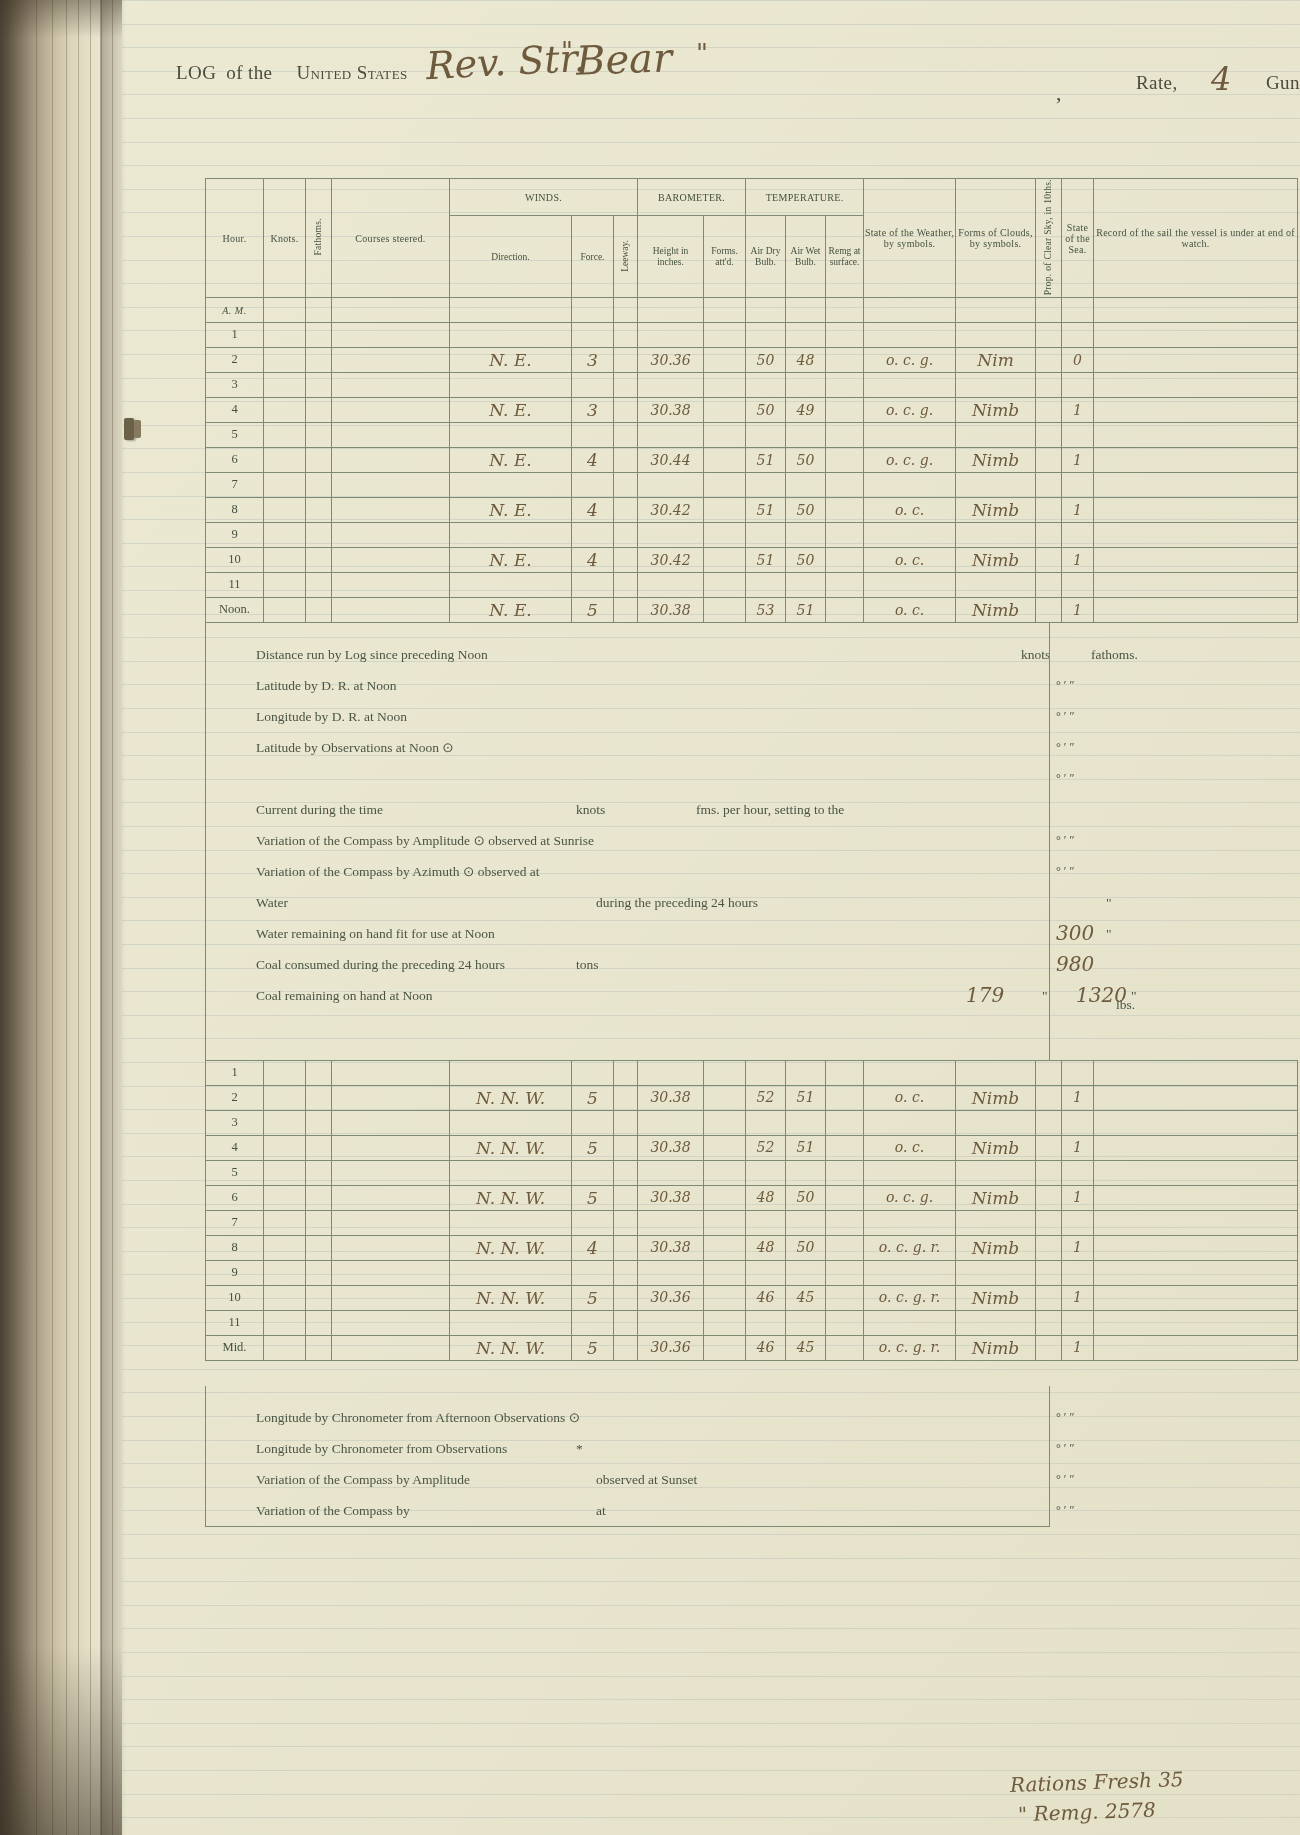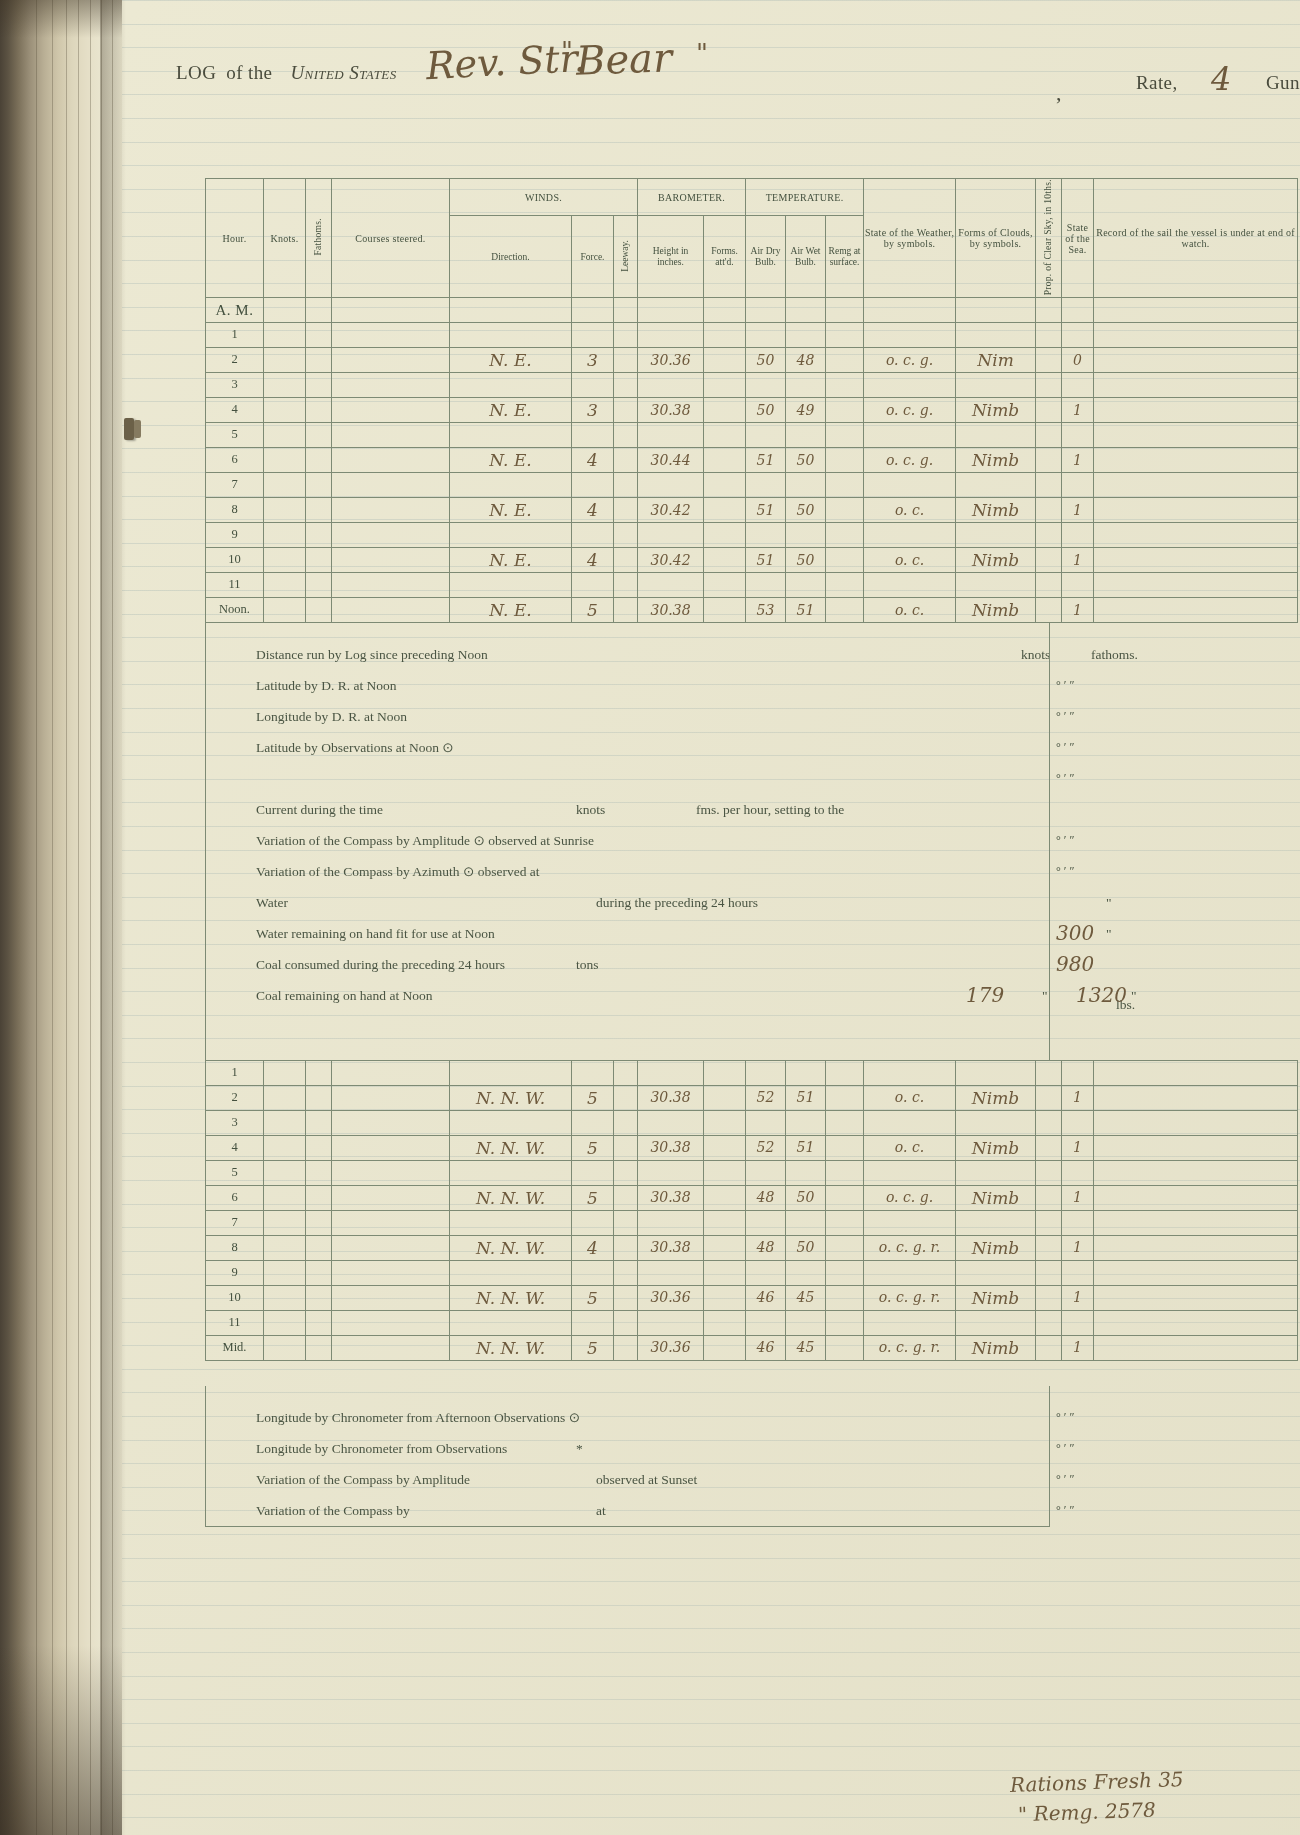--- a/index.html
+++ b/index.html
@@ -150,21 +150,21 @@
   .vert {
     writing-mode: vertical-rl;
     transform: rotate(180deg);
     white-space: nowrap;
     font-size: 9.5px;
     margin: 0 auto;
   }
   .rowh { height: 24px; font-size: 12px; }
   .rowh td { height: 24px; }
   .hr-label { font-size: 12.5px; }
-  .ampm { font-size: 15px; letter-spacing: .5px; }
+  .ampm { font-size: 10px; letter-spacing: .5px; font-style: italic; }
   .hw {
     font-family: "DejaVu Serif", serif;
     font-style: italic;
     color: #6e5a3d;
     font-size: 17px;
     white-space: nowrap;
   }
   .hw-sm { font-size: 14px; }
 
   
@@ -225,21 +225,21 @@
   <div class="binding-line" style="left:112px;"></div>
   <div class="page-curl-top"></div>
   <div class="page-curl-bottom"></div>
   <div class="edge-shadow"></div>
   <div class="clasp"></div>
   <div class="clasp2"></div>
 
   <div class="heading">
     <span class="printed">LOG</span>
     <span class="printed" style="margin-left:6px;">of the</span>
-    <span class="printed smallcaps" style="margin-left:14px;font-style:italic;">United States</span>
+    <span class="printed smallcaps" style="margin-left:20px;">United States</span>
     <span class="hand ship-name">Rev. Str.</span>
     <span class="hand quote-l">"</span>
     <span class="hand ship-name2">Bear</span>
     <span class="hand quote-r">"</span>
     <span class="comma-mark">,</span>
     <span class="rate-label printed">Rate,</span>
     <span class="hand rate-val">4</span>
     <span class="guns-label printed">Guns,</span>
   </div>
 

